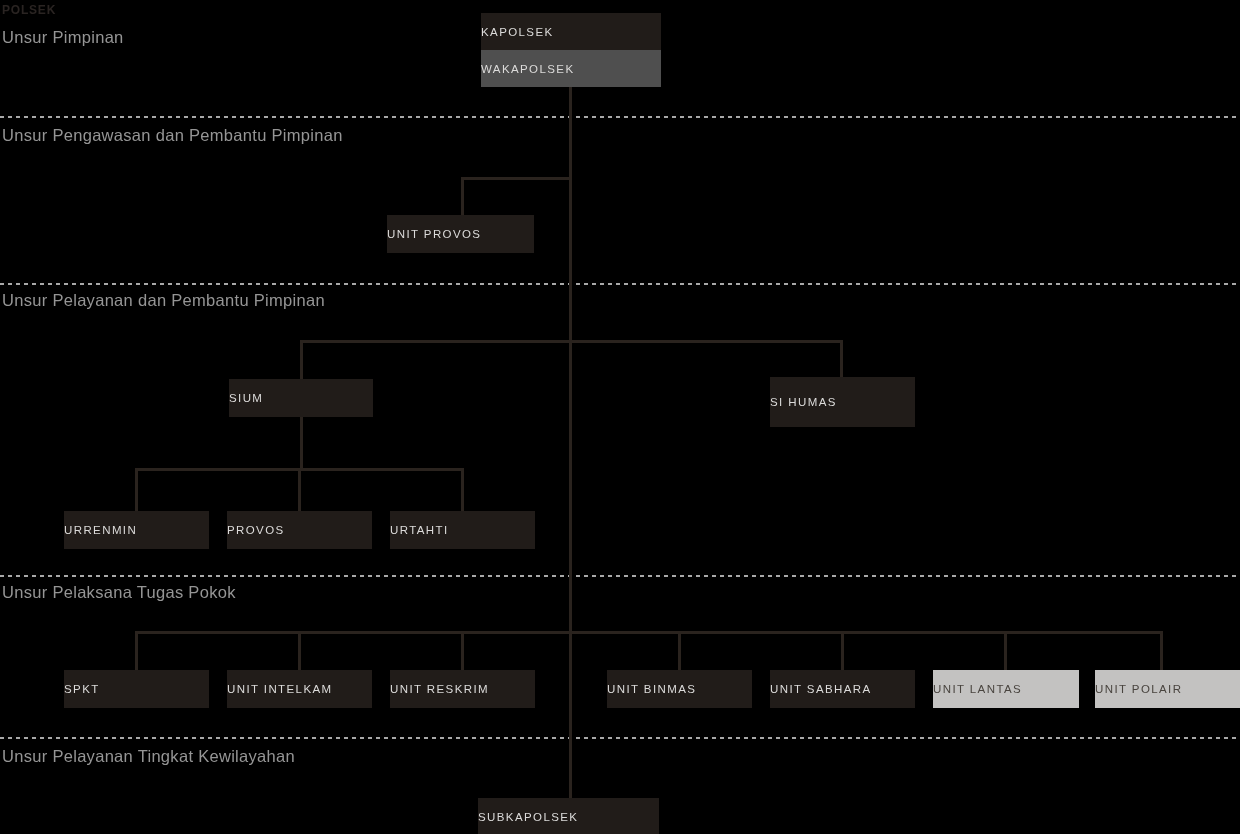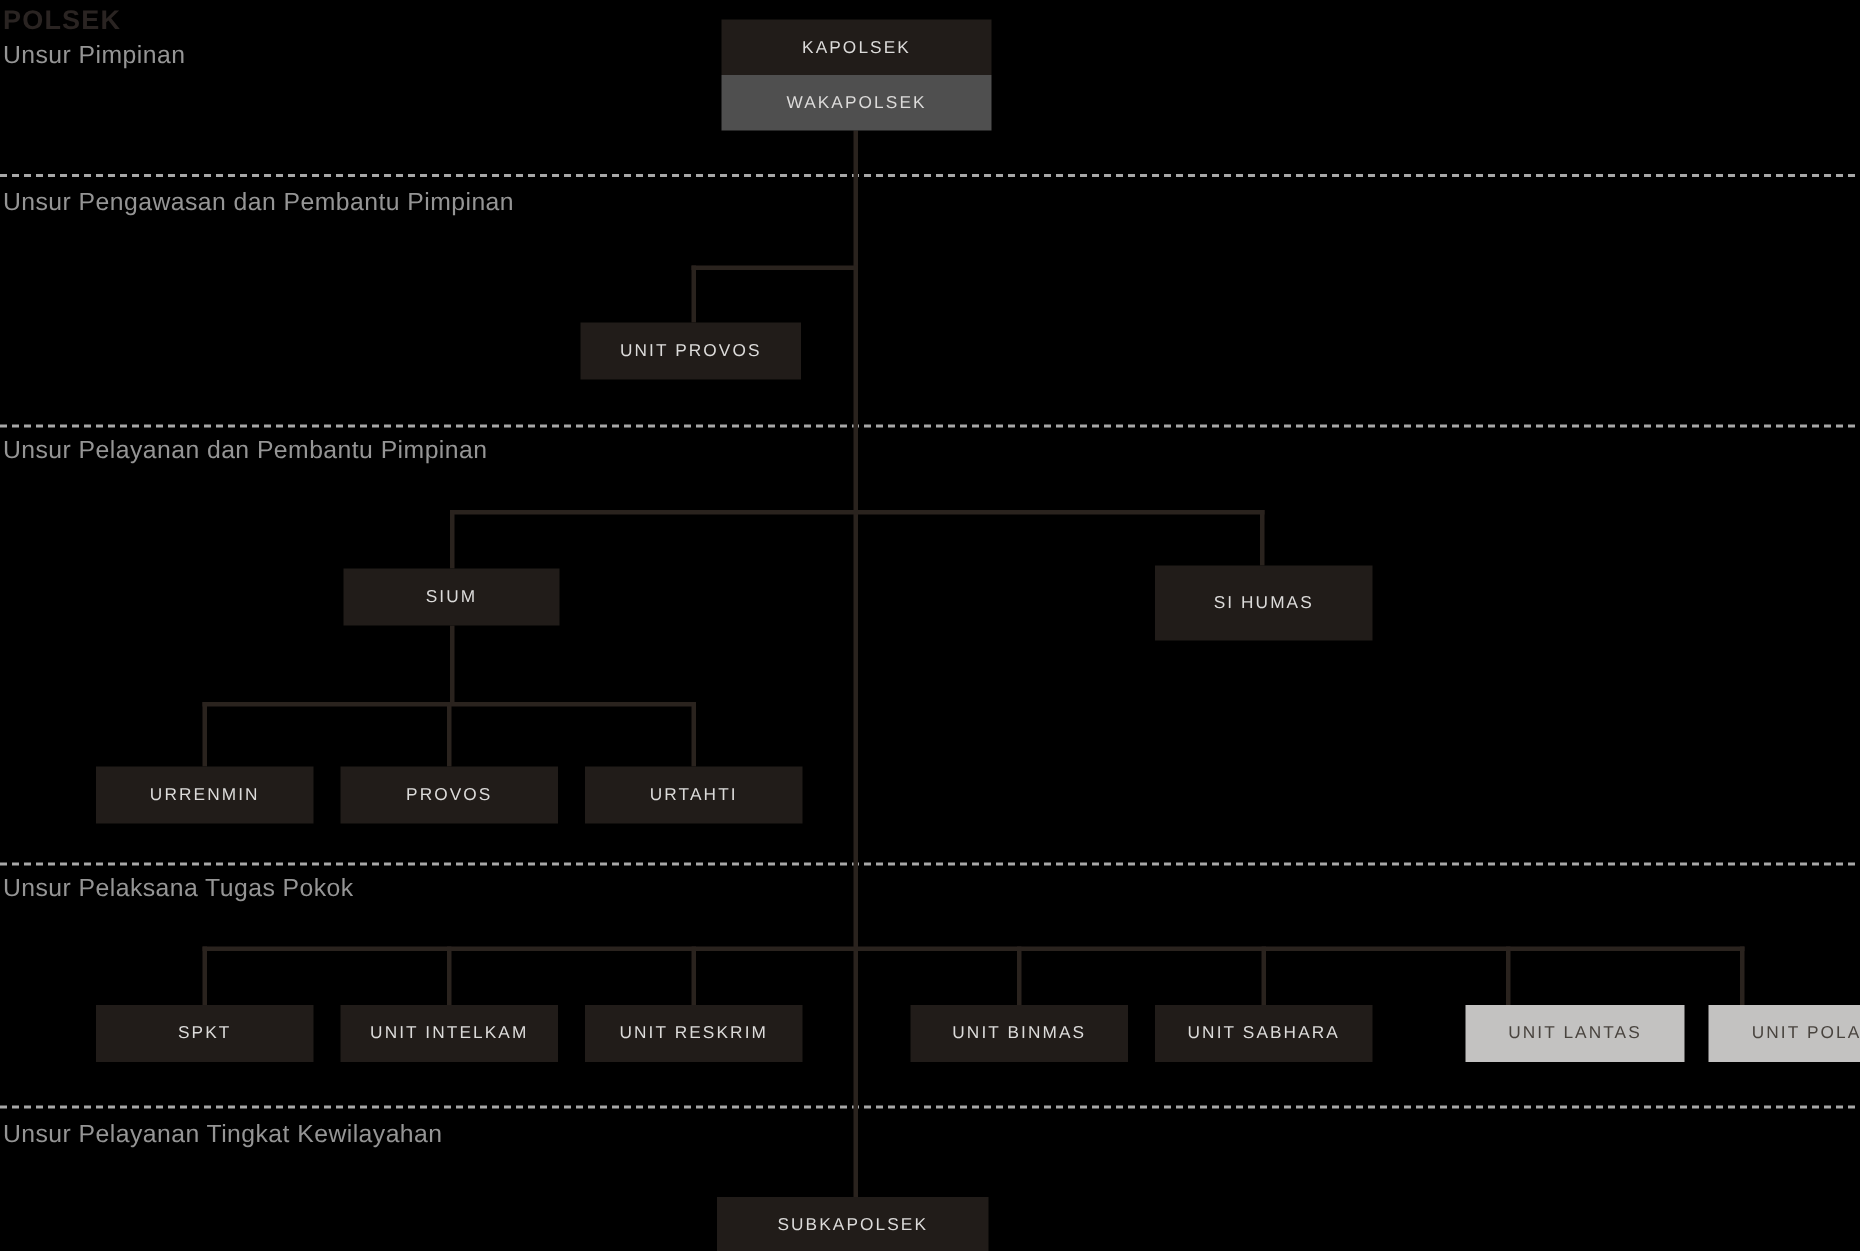--- a/index.html
+++ b/index.html
@@ -12,21 +12,21 @@
     position: relative;
     width: 1240px;
     height: 834px;
     background: #000000;
     overflow: hidden;
   }
   .page-title {
     position: absolute;
     left: 2px;
     top: 3px;
-    font-size: 18px;
+    font-size: 12px;
     font-weight: bold;
     letter-spacing: 0.8px;
     color: #2a2422;
   }
   .section-label {
     position: absolute;
     left: 2px;
     font-size: 16.5px;
     font-weight: normal;
     letter-spacing: 0.3px;
@@ -42,38 +42,37 @@
   .line {
     position: absolute;
     background: #2a231e;
   }
   .h-line { height: 3px; }
   .v-line { width: 3px; }
   .node {
     position: absolute;
     display: flex;
     align-items: center;
-    justify-content: center;
+    justify-content: flex-start;
     font-size: 11.5px;
     letter-spacing: 1.4px;
     box-sizing: border-box;
     cursor: default;
   }
   .node.dark {
     background: #211c19;
     color: #dcdbda;
   }
   .node.gray {
     background: #4f4f4f;
     color: #dcdbda;
   }
   .node.light {
     background: #c3c2c1;
     color: #49443f;
-    margin-left: 44px;
   }
 </style>
 </head>
 <body>
 
 <div class="canvas">
 
   <div class="divider" style="top:116px"></div>
   <div class="divider" style="top:283px"></div>
   <div class="divider" style="top:575px"></div>

